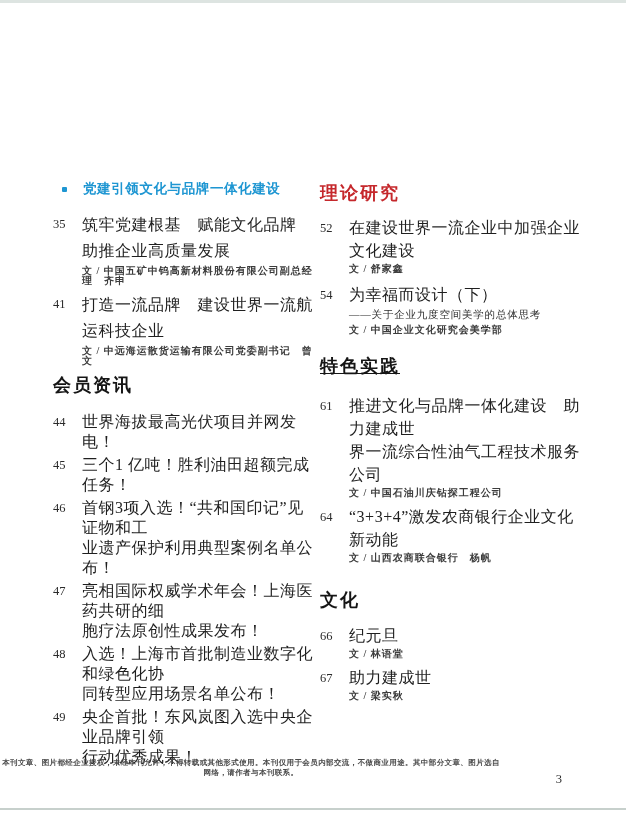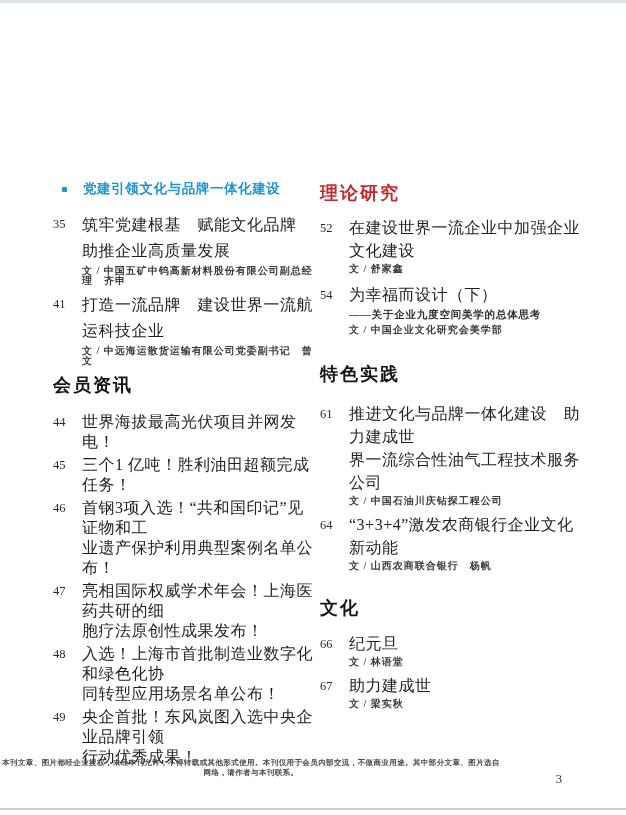--- a/index.html
+++ b/index.html
@@ -20,39 +20,39 @@
   .feature .bullet{width:5px;height:5px;background:#1e96d2;border-radius:1px;margin-left:9px;flex:none;}
   .feature .ft{margin-left:16px;color:#1e96d2;font-family:"Liberation Sans","DejaVu Sans",sans-serif;
     font-weight:bold;font-size:13.5px;letter-spacing:0.6px;}
 
   
   .sec-header{font-family:"Liberation Sans","DejaVu Sans",sans-serif;font-weight:800;
     font-size:18px;line-height:22px;letter-spacing:2px;color:#151515;}
   .sec-header.red{color:#c5282c;}
   .mt-news{margin-top:8px;margin-bottom:16px;}
   .mt-theory{margin-top:4px;margin-bottom:12px;}
-  .mt-practice{margin-top:28px;margin-bottom:17px;}
+  .mt-practice{margin-top:20px;margin-bottom:17px;text-decoration:underline;}
   .mt-culture{margin-top:26px;margin-bottom:13px;}
 
   
   .entry{display:flex;}
   .entry .pg{width:29px;flex:none;font-size:12.5px;line-height:24px;color:#2a2a2a;}
   .entry .ebody{flex:1;}
   .entry .title{font-size:16px;letter-spacing:0.5px;color:#1f1f1f;white-space:pre-line;}
   .party .title{line-height:26px;}
   .party .byline{margin-top:2px;}
   .party{margin-bottom:6px;}
   .byline{font-size:10px;line-height:10px;font-weight:bold;color:#3c3c3c;letter-spacing:1px;}
   .member{margin-bottom:3px;}
   .member .title{line-height:20px;}
   .member .pg{line-height:20px;}
   .rentry .title{line-height:23px;}
   .rentry .byline{margin-top:2px;}
   .rentry{margin-bottom:9px;}
-  .rentry .subtitle{font-size:10.5px;line-height:14px;font-weight:bold;color:#2e2e2e;
+  .rentry .subtitle{font-size:10.5px;line-height:14px;font-weight:normal;color:#2e2e2e;
     letter-spacing:0.8px;margin-top:2px;}
   .rentry .subtitle + .byline{margin-top:3px;}
   .r61{margin-bottom:7px;}
   .r66{margin-bottom:7px;justify-content:space-between;}
 
   .footer-note{position:absolute;top:758px;left:0;width:502px;text-align:center;
     font-size:7.5px;color:#4a4a4a;letter-spacing:0.4px;font-weight:bold;}
   .folio{position:absolute;top:772px;right:64px;font-size:12.5px;color:#2a2a2a;}
 </style>
 </head>

